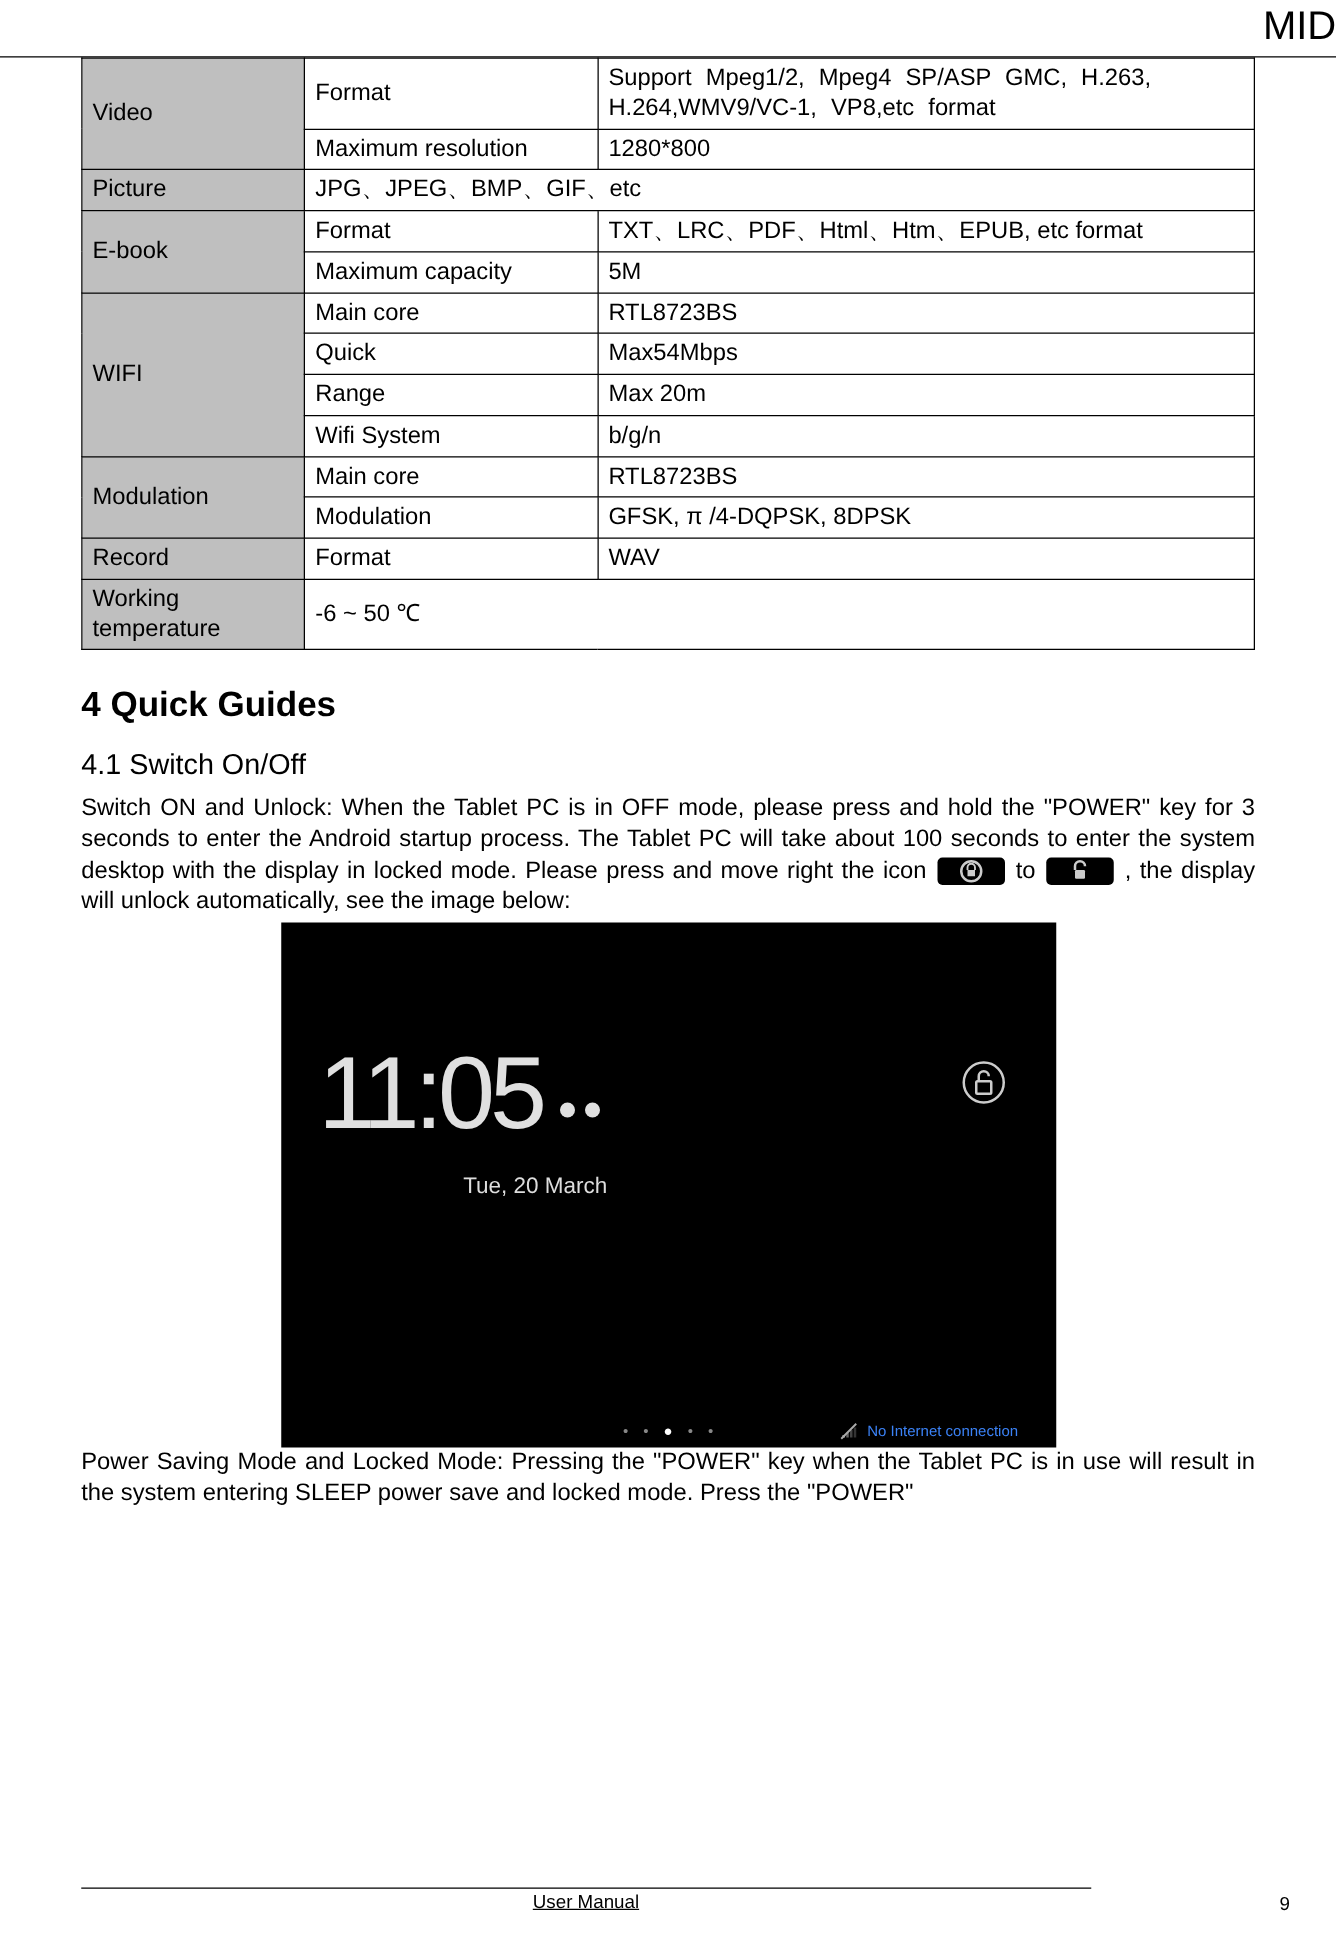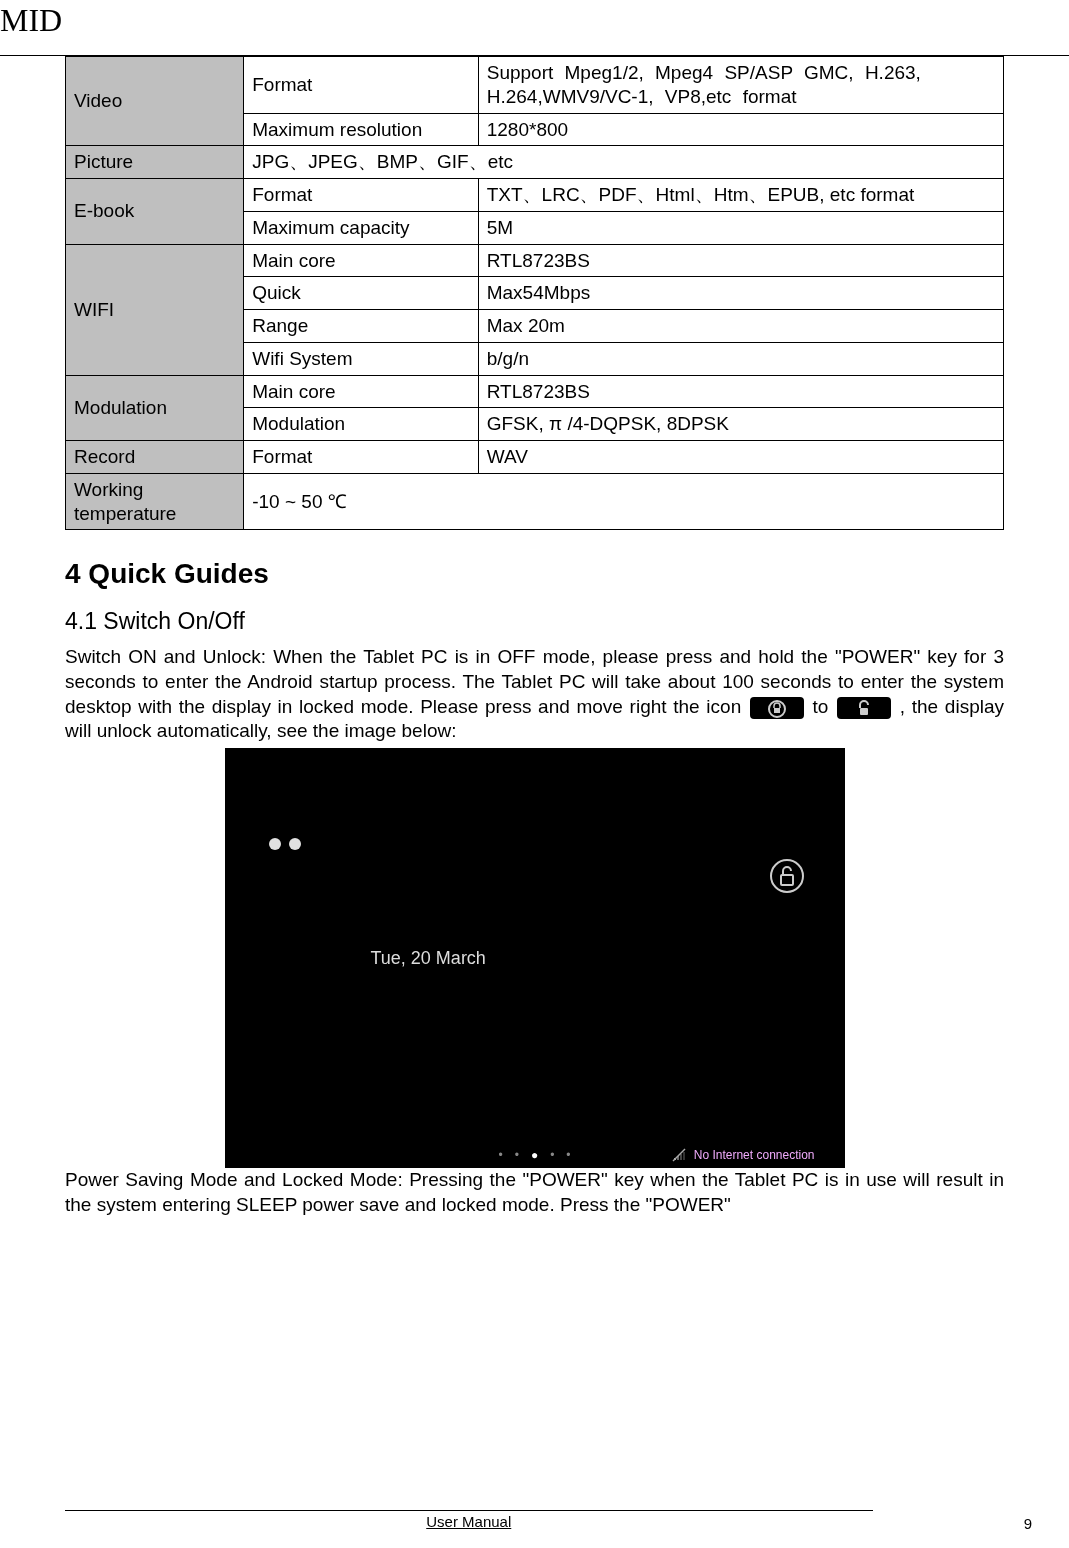--- a/index.html
+++ b/index.html
@@ -9,25 +9,25 @@
       color: #000;
       background: #fff;
       width: 1069px;
       height: 1548px;
       position: relative;
     }
     .page {
       padding: 0 65px;
     }
     .header-title {
-      font-family: Liberation Serif, serif;
+      font-family: Liberation Sans, sans-serif;
       font-size: 32px;
-      text-align: left;
+      text-align: right;
       padding-top: 2px;
-      padding-bottom: 16px;
+      padding-bottom: 6px;
     }
     .hr-top {
       border: none;
       border-top: 1.5px solid #000;
       margin: 0;
     }
     table.spec {
       border-collapse: collapse;
       width: 100%;
       margin-top: 0;
@@ -115,21 +115,21 @@
     .lock-unlock {
       position: absolute;
       right: 40px;
       top: 110px;
     }
     .footer-status {
       position: absolute;
       bottom: 6px;
       right: 30px;
       font-size: 12px;
-      color: #f0abfc;
+      color: #3b82f6;
       display: flex;
       align-items: flex-start;
       gap: 8px;
     }
     .nav-dots {
       position: absolute;
       bottom: 6px;
       left: 0;
       right: 0;
       text-align: center;
@@ -227,21 +227,21 @@
         <td>Modulation</td>
         <td>GFSK, π /4-DQPSK, 8DPSK</td>
       </tr>
       <tr>
         <td class="shade">Record</td>
         <td>Format</td>
         <td>WAV</td>
       </tr>
       <tr>
         <td class="shade">Working temperature</td>
-        <td colspan="2">-10   ~ 50 ℃</td>
+        <td colspan="2">-6   ~ 50 ℃</td>
       </tr>
     </tbody>
   </table>
 
   <h2 class="sect">4 Quick Guides</h2>
   <h3 class="subsect">4.1 Switch On/Off</h3>
 
   <p class="body">
     <span>Switch ON and Unlock: When the Tablet PC is in OFF mode, please press and hold the "POWER" key for 3 seconds to enter the Android startup process. The Tablet PC will take about 100 seconds to enter the system desktop with the display in locked mode. Please press and move right the icon</span>
     <span class="inline-icon">
@@ -256,20 +256,21 @@
       <svg width="20" height="20" viewBox="0 0 20 20">
           <rect x="6" y="9" width="8" height="7" rx="1" fill="#ccc"></rect>
           <path d="M6 9 v-3 a4 4 0 0 1 8 0" fill="none" stroke="#ccc" stroke-width="2"></path>
         </svg>
     </span>
     <span>, the display will unlock automatically, see the image below:</span>
   </p>
 
   <div class="screenshot">
     <div class="lock-time">
+      <span class="lock-time-digits">11:05</span>
       <span class="lock-time-dots">
         <span class="dot"></span>
           <span class="dot"></span>
       </span>
     </div>
     <div class="lock-date">Tue, 20 March</div>
     <div class="lock-unlock">
       <svg width="36" height="36" viewBox="0 0 36 36">
           <circle cx="18" cy="18" r="16" fill="none" stroke="#ccc" stroke-width="2"></circle>
           <rect x="12" y="17" width="12" height="10" rx="1" fill="none" stroke="#ccc" stroke-width="2"></rect>

